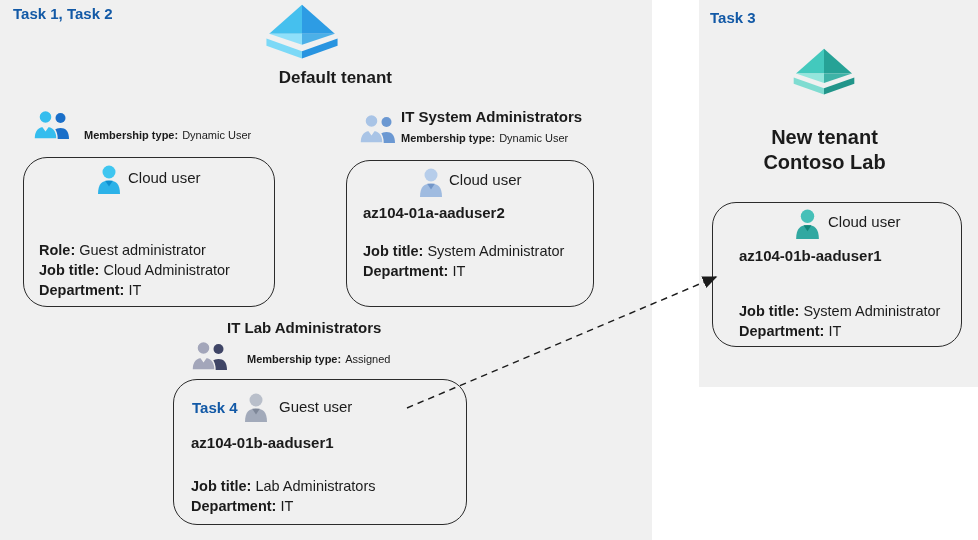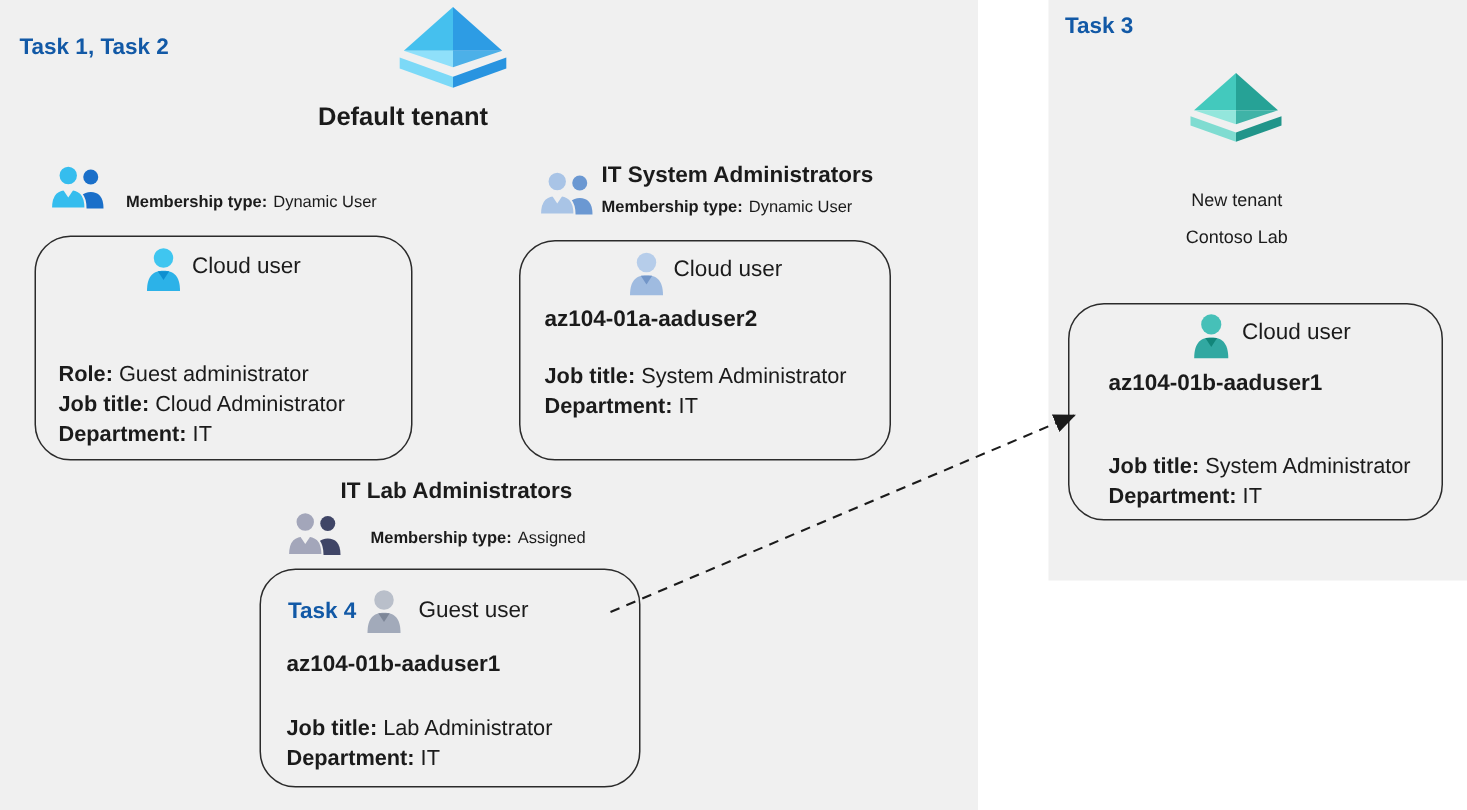--- a/index.html
+++ b/index.html
@@ -1,41 +1,41 @@
 <!DOCTYPE html>
 <html><head>
 <meta charset="utf-8">
 <style>
   html,body{margin:0;padding:0;background:#ffffff;}
   .canvas{position:relative;width:978px;height:540px;background:#ffffff;
           font-family:"Liberation Sans",sans-serif;color:#1b1b1b;overflow:hidden;}
   .region{position:absolute;background:#f0f0f0;}
   .abs{position:absolute;}
   .task{font-weight:700;font-size:15px;color:#1259a6;white-space:nowrap;}
-  .tenant-title{font-weight:700;font-size:17px;text-align:left;white-space:nowrap;}
-  .tenant-title2{font-weight:400;font-size:12px;text-align:center;white-space:nowrap;}
+  .tenant-title{font-weight:700;font-size:17px;text-align:right;white-space:nowrap;}
+  .tenant-title2{font-weight:700;font-size:20px;text-align:center;white-space:nowrap;}
   .group-title{font-weight:700;font-size:15px;white-space:nowrap;}
   .membership{font-size:11px;white-space:nowrap;}
   .card{position:absolute;border:1.4px solid #2b2b2b;border-radius:24px;background:transparent;}
   .user-type{font-size:15px;white-space:nowrap;}
   .username{font-weight:700;font-size:15px;white-space:nowrap;}
   .field{font-size:14.5px;line-height:20px;white-space:nowrap;}
   .lbl{font-weight:700;margin-right:4px;}
   svg{display:block;}
   .overlay{position:absolute;left:0;top:0;pointer-events:none;}
 </style>
 </head>
 <body>
 
 <div class="canvas">
 
   <div class="region" style="left:0;top:0;width:652px;height:540px;"></div>
   <div class="region" style="left:699px;top:0;width:279px;height:387px;"></div>
 
-  <div class="abs task" style="left:13px;top:23px;">Task 1, Task 2</div>
+  <div class="abs task" style="left:13px;top:5px;">Task 1, Task 2</div>
 
   <svg class="abs" style="left:261px;top:3px;" width="82" height="58" viewBox="0 0 90 62">
     <path d="M45 1 L9 33 L45 33 Z" fill="#45c0ee"></path>
     <path d="M45 1 L81 33 L45 33 Z" fill="#2d9ce4"></path>
     <path d="M9 33 L45 45 L45 33 Z" fill="#8fe0fa"></path>
     <path d="M81 33 L45 45 L45 33 Z" fill="#4cb0e8"></path>
     <path d="M6 38 L45 52 L45 60 L6 46 Z" fill="#7cd9f7"></path>
     <path d="M84 38 L45 52 L45 60 L84 46 Z" fill="#2894e0"></path>
   </svg>
   <div class="abs tenant-title" style="left:212px;top:68px;width:180px;">Default tenant</div>
@@ -106,32 +106,32 @@
     <path d="M20 31 C20 23 23.5 20 28.5 20 C33.5 20 37 23 37 31 Z" fill="#3f4566"></path>
     <circle cx="13.5" cy="9" r="6.5" fill="#a3a6ba" stroke="#f0f0f0" stroke-width="1.4"></circle>
     <path d="M2 31 C2 21 6.5 18 13.5 18 C20.5 18 25 21 25 31 Z" fill="#a3a6ba" stroke="#f0f0f0" stroke-width="1.4"></path>
     <path d="M9.8 18.2 L17.2 18.2 L13.5 23.6 Z" fill="#f0f0f0"></path>
   </svg>
   <div class="abs group-title" style="left:227px;top:319px;">IT Lab Administrators</div>
   <div class="abs membership" style="left:247px;top:353px;">
     <span class="lbl">Membership type:</span><span>Assigned</span>
   </div>
 
-  <div class="card" style="left:173px;top:379px;width:252px;height:144px;">
+  <div class="card" style="left:173px;top:379px;width:252px;height:144px;padding-left:40px;">
     <div class="abs task" style="left:18px;top:19px;">Task 4</div>
     <svg class="abs" style="left:69px;top:12px;" width="26" height="30" viewBox="0 0 26 30">
       <circle cx="13" cy="8" r="6.5" fill="#b9bfca"></circle>
       <path d="M2 30 C2 19.5 6.5 16.5 13 16.5 C19.5 16.5 24 19.5 24 30 Z" fill="#a2aaba"></path>
       <path d="M9.2 16.8 L16.8 16.8 L13 22.6 Z" fill="#7e8798"></path>
     </svg>
     <div class="abs user-type" style="left:105px;top:18px;">Guest user</div>
     <div class="abs username" style="left:17px;top:54px;">az104-01b-aaduser1</div>
     <div class="abs" style="left:17px;top:96px;">
       <div class="field">
-        <span class="lbl">Job title:</span><span>Lab Administrator</span>
+        <span class="lbl">Job title:</span><span>Lab Administrators</span>
       </div>
       <div class="field">
         <span class="lbl">Department:</span><span>IT</span>
       </div>
     </div>
   </div>
 
   <div class="abs task" style="left:710px;top:9px;">Task 3</div>
   <svg class="abs" style="left:789px;top:41px;" width="70" height="62" viewBox="0 0 90 62">
     <path d="M45 1 L9 33 L45 33 Z" fill="#43c9bd"></path>

